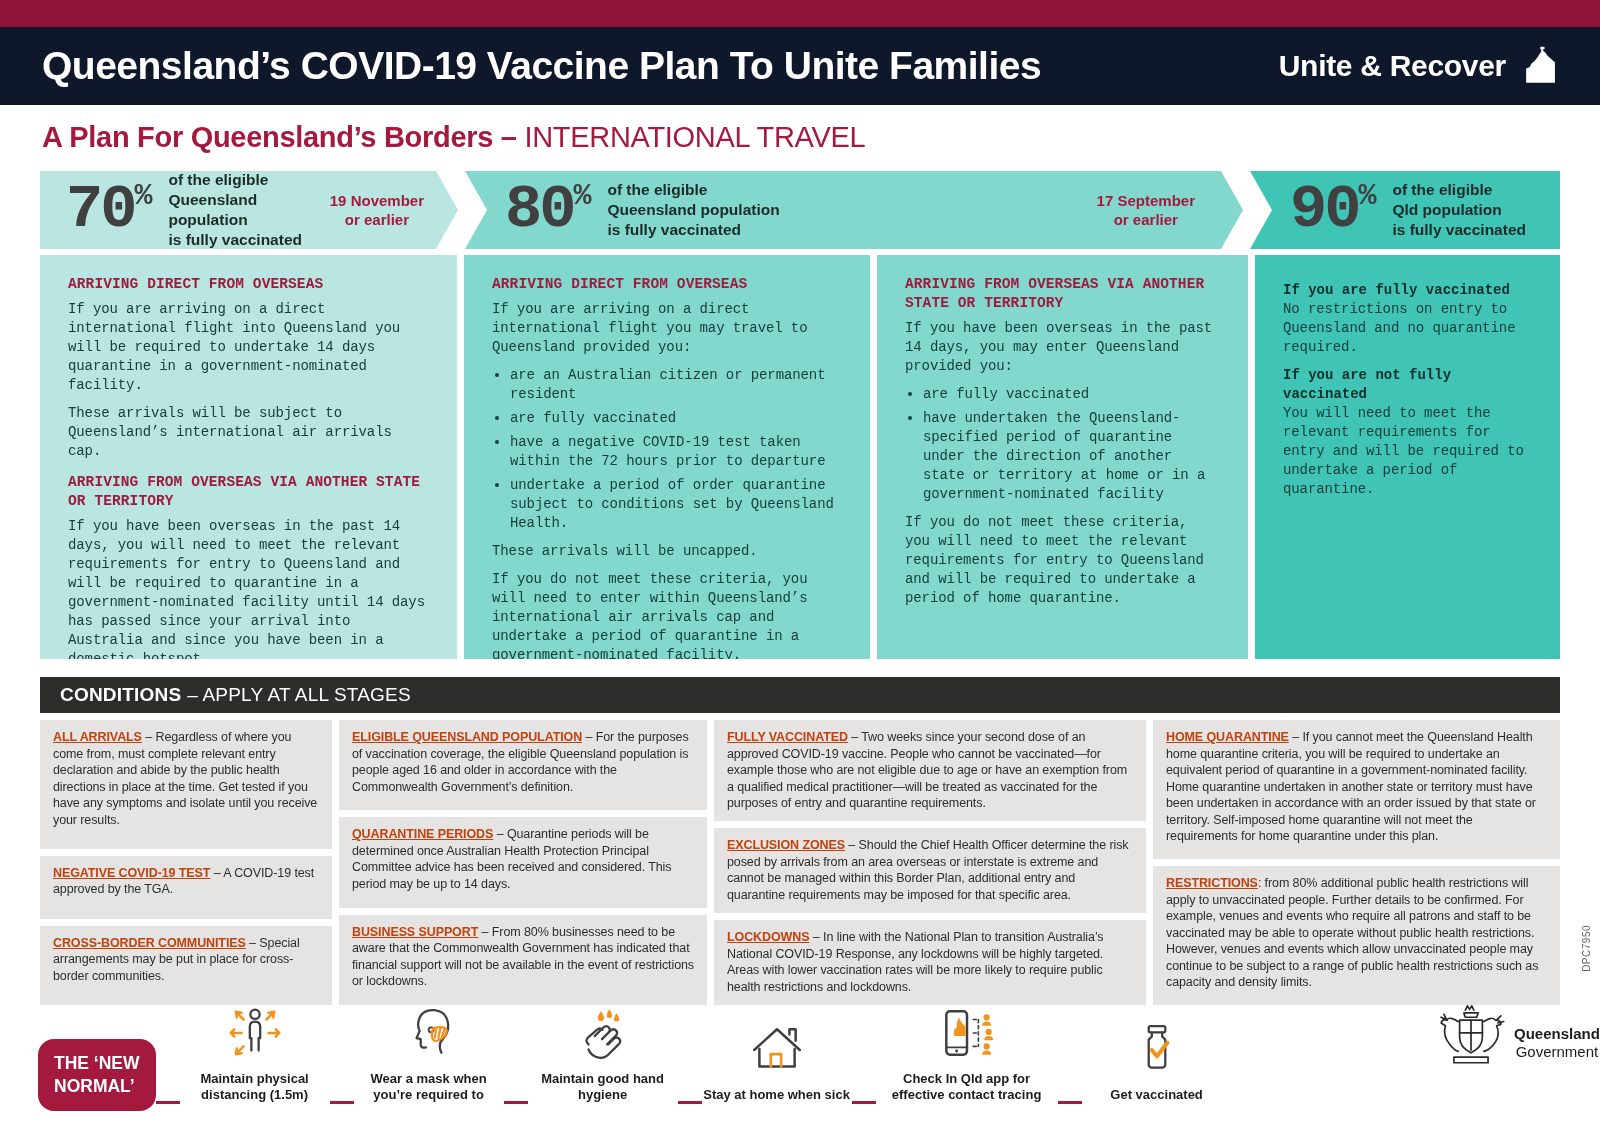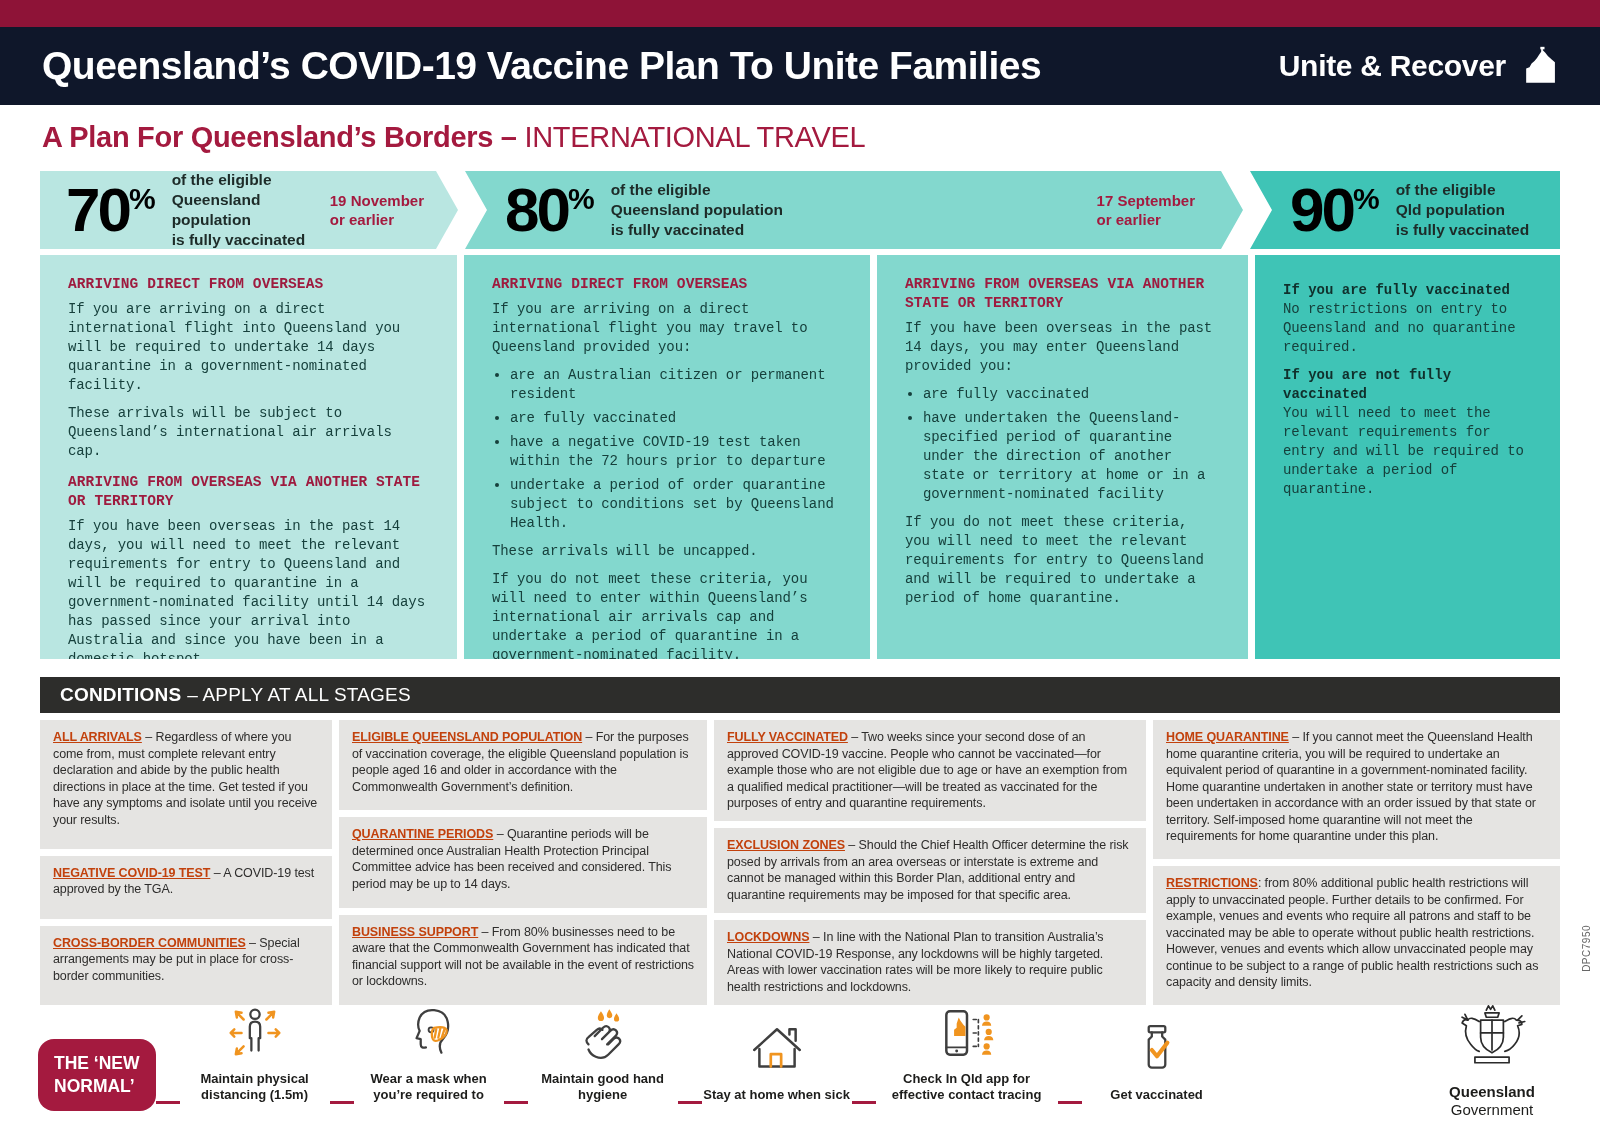--- a/index.html
+++ b/index.html
@@ -26,26 +26,26 @@
   .stage { display:flex; align-items:center; position:relative; }
   .stage-1 { width:418px; background:#b9e6e1;
     clip-path:polygon(0 0, calc(100% - 22px) 0, 100% 50%, calc(100% - 22px) 100%, 0 100%);
     padding:0 34px 0 26px; }
   .stage-2 { width:778px; background:#83d8ce;
     clip-path:polygon(0 0, calc(100% - 22px) 0, 100% 50%, calc(100% - 22px) 100%, 0 100%, 22px 50%);
     padding:0 48px 0 40px; }
   .stage-3 { width:310px; background:#3fc4b6;
     clip-path:polygon(0 0, 100% 0, 100% 100%, 0 100%, 22px 50%);
     padding:0 14px 0 40px; }
-  .pct { font-size:62px; font-weight:700; color:#000000; letter-spacing:-3px; line-height:1; }
+  .pct { font-size:62px; font-weight:700; color:#404040; letter-spacing:-3px; line-height:1;font-family:Liberation Mono, monospace; }
   .pct .sign { font-size:30px; letter-spacing:0; display:inline-block; transform:translateY(-22px); }
   .stage-desc { font-size:15.5px; font-weight:700; color:#1d2b28; line-height:1.3;
     white-space:pre-line; margin-left:16px; flex:1; }
   .stage-date { font-size:15px; font-weight:700; color:#a41a3f; line-height:1.3;
-    white-space:pre-line; text-align:left; }
+    white-space:pre-line; text-align:center; }
 
   
   .content-grid { display:grid; grid-template-columns:417px 406px 371px 305px; gap:7px;
     padding:6px 40px 0; }
   .cbox { height:404px; padding:18px 28px 14px; overflow:hidden;font-family:Liberation Mono, monospace; }
   .tone-light  { background:#b9e6e1; }
   .tone-medium { background:#83d8ce; }
   .tone-dark   { background:#3fc4b6; }
   .blk-h { color:#9e1b3f; font-weight:700; font-size:14.5px; letter-spacing:0.1px;
     line-height:1.3; margin:12px 0 6px; text-transform:uppercase; }
@@ -75,21 +75,21 @@
     font-size:17.5px; font-weight:700; line-height:1.3; white-space:pre-line;
     margin-top:42px; text-align:left; }
   .nn-row { display:flex; align-items:flex-end; flex:1; justify-content:flex-start;
     padding-top:4px; }
   .nn-item { display:flex; flex-direction:column; align-items:center; width:150px; }
   .nn-item.wide { width:182px; }
   .nn-icon { height:62px; display:flex; align-items:flex-end; justify-content:center; }
   .nn-label { margin-top:8px; font-size:13px; font-weight:700; color:#1d1d1b;
     text-align:center; line-height:1.25; }
   .nn-dash { width:24px; height:3px; background:#a41a3f; margin-top:74px; flex:0 0 auto; }
-  .crest { margin-left:auto; display:flex; flex-direction:column; align-items:center;
+  .crest { margin-left:auto; display:flex; flex-direction:row; align-items:center;
     width:128px; padding-top:6px; }
   .crest-name { font-size:15px; color:#1d1d1b; text-align:center; line-height:1.2; margin-top:2px; }
   .crest-name .l1 { font-weight:700; }
   .doc-code { position:absolute; right:8px; top:925px; font-size:10px; color:#666;
     writing-mode:vertical-rl; transform:rotate(180deg); letter-spacing:0.5px; }
 </style>
 </head>
 <body>
 
 <div class="page">

